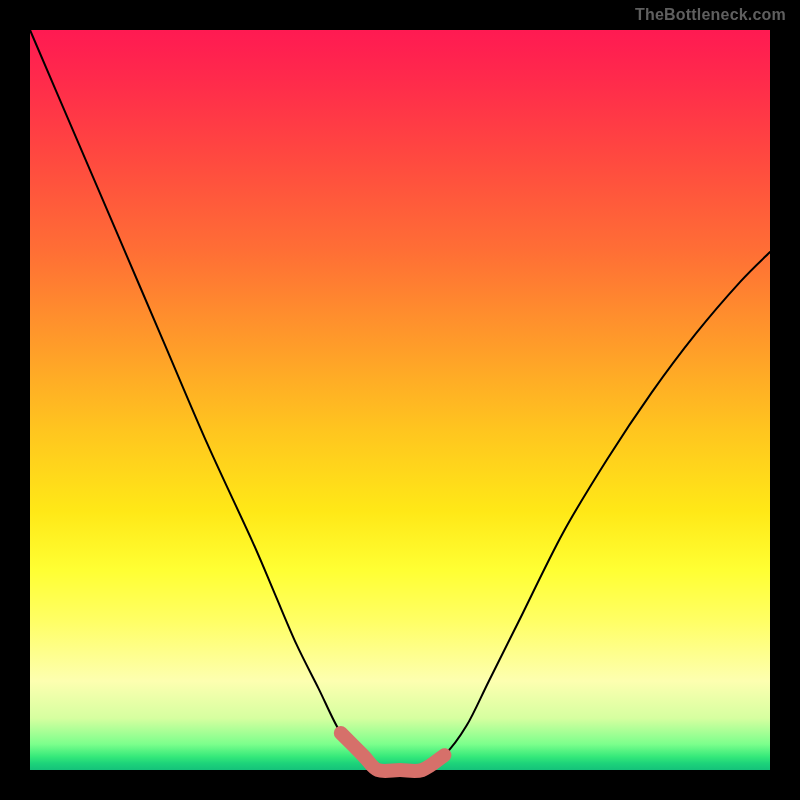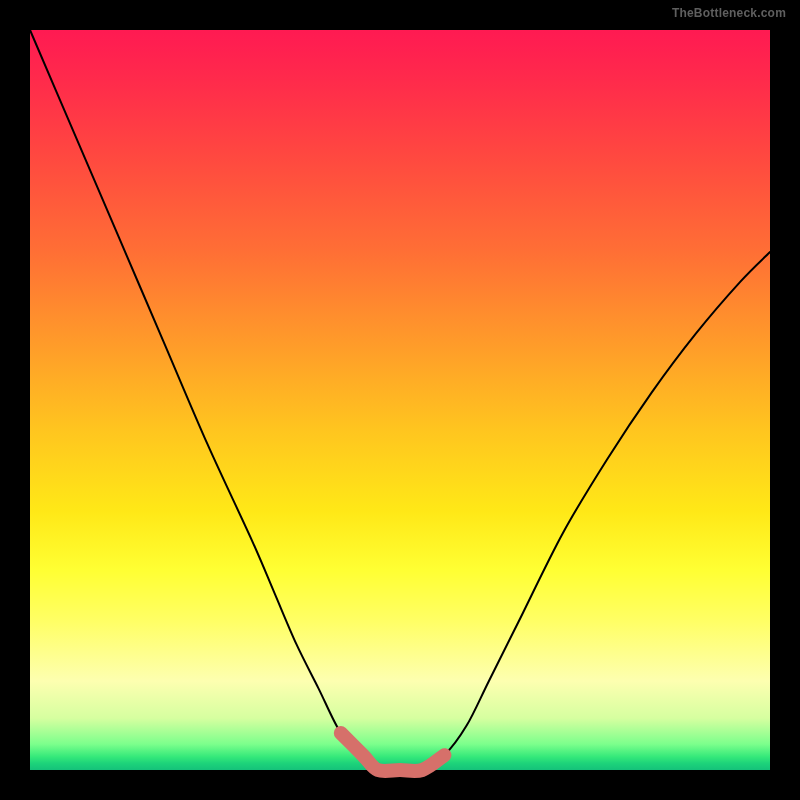--- a/index.html
+++ b/index.html
@@ -8,21 +8,21 @@
     position: relative;
     width: 800px;
     height: 800px;
     background: #000;
   }
   .watermark {
     position: absolute;
     top: 6px;
     right: 14px;
     font-family: Arial, Helvetica, sans-serif;
-    font-size: 12px;
+    font-size: 16px;
     font-weight: 600;
     color: #5f5f5f;
     letter-spacing: 0.2px;
     z-index: 5;
   }
   .plot {
     position: absolute;
     left: 30px;
     top: 30px;
     width: 740px;

